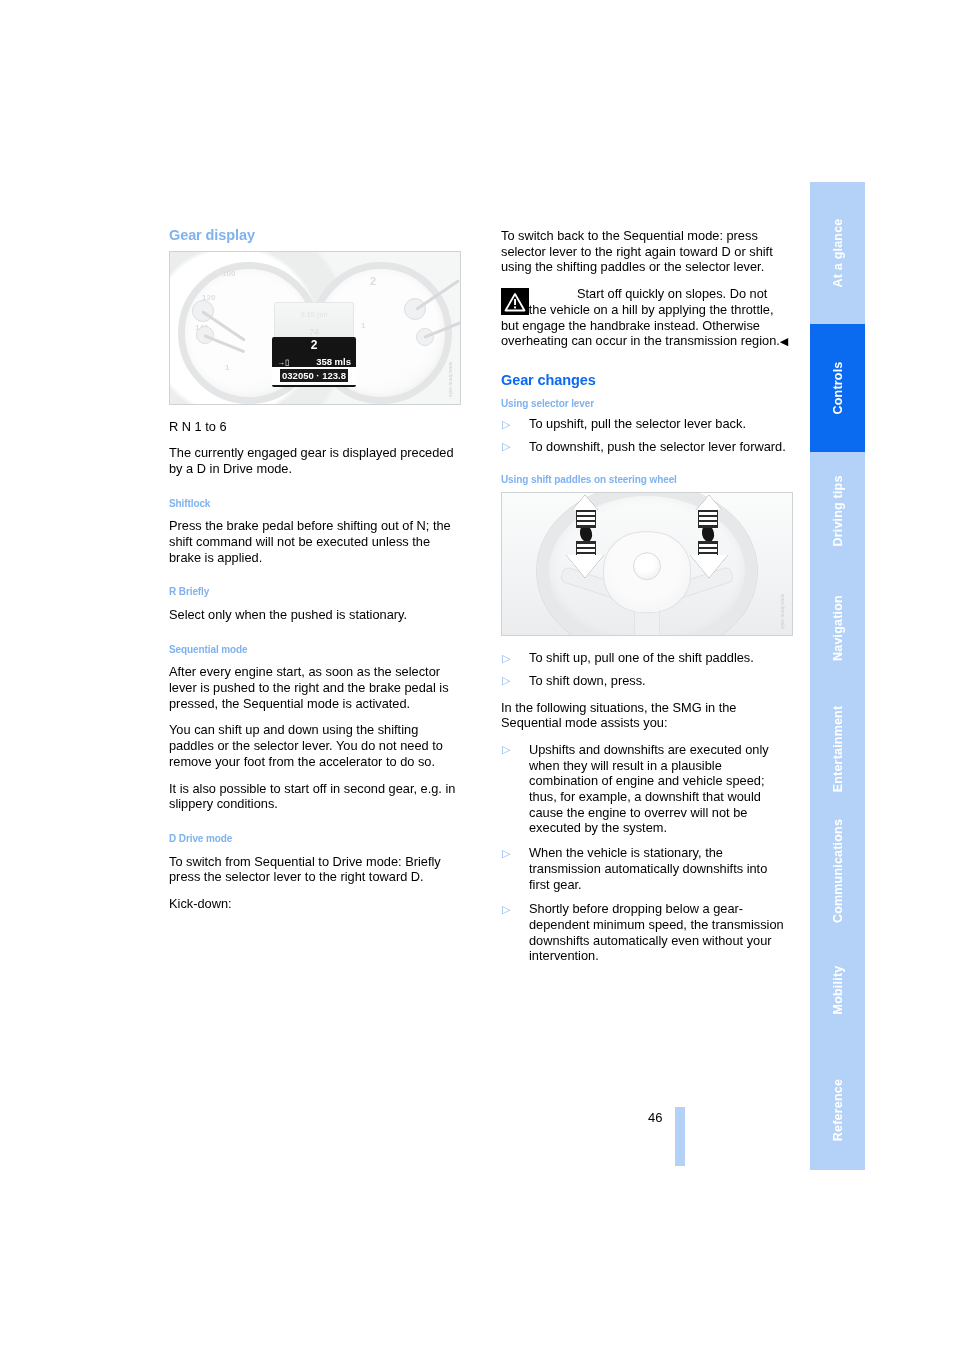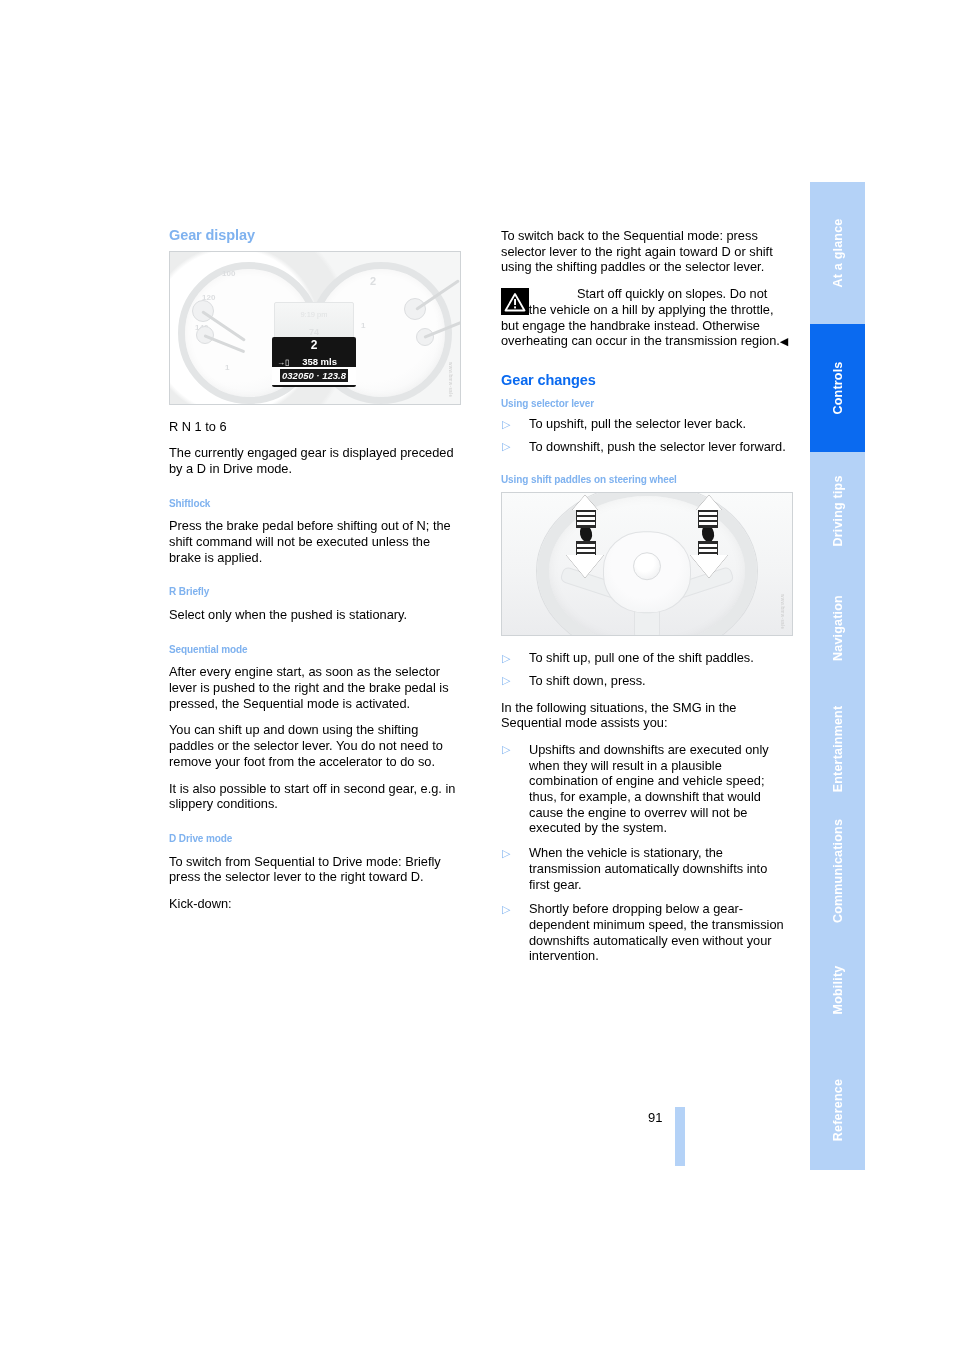--- a/index.html
+++ b/index.html
@@ -162,37 +162,37 @@
     background: #141414;
     color: #fff;
     border-radius: 2px;
   }
   .lcd .gear {
     position: absolute; top: 1px; left: 0; right: 0;
     text-align: center;
     font-size: 12px; font-weight: bold;
   }
   .lcd .range {
-    position: absolute; top: 17px; right: 19px;
+    position: absolute; top: 17px; right: 5px;
     font-size: 9.5px; font-weight: bold;
   }
   .lcd .fuel-icon {
     position: absolute; top: 18px; left: 5px;
     font-size: 8px; color: #fff;
   }
   .lcd .odo {
     position: absolute; left: 0; right: 0; bottom: 2px;
     background: #fff; color: #111;
     font-size: 9.5px; font-weight: bold;
     text-align: center;
     padding: 1px 0;
   }
   .lcd .odo-inner {
     background: #1a1a1a; color: #fff;
-    margin: 8px; padding: 1px 2px; font-style: italic;
+    margin: 8px; padding: 1px 2px;
   }
 
   
   .fig-wheel { width: 290px; height: 142px; margin: 0 0 14px 0; }
   .wheel-bg {
     position: absolute; inset: 0;
     background: linear-gradient(180deg,#fafbfb 0%,#f3f4f5 55%,#ebecee 100%);
   }
   .wheel-rim {
     position: absolute;
@@ -472,16 +472,16 @@
         <span class="tab-label">Communications</span>
       </div>
     <div class="tab" style="height:118px;">
         <span class="tab-label">Mobility</span>
       </div>
     <div class="tab" style="height:121px;">
         <span class="tab-label">Reference</span>
       </div>
   </div>
 
-  <div class="page-number">91</div>
+  <div class="page-number">46</div>
   <div class="page-bar"></div>
 
 </div>
 
 </body></html>

